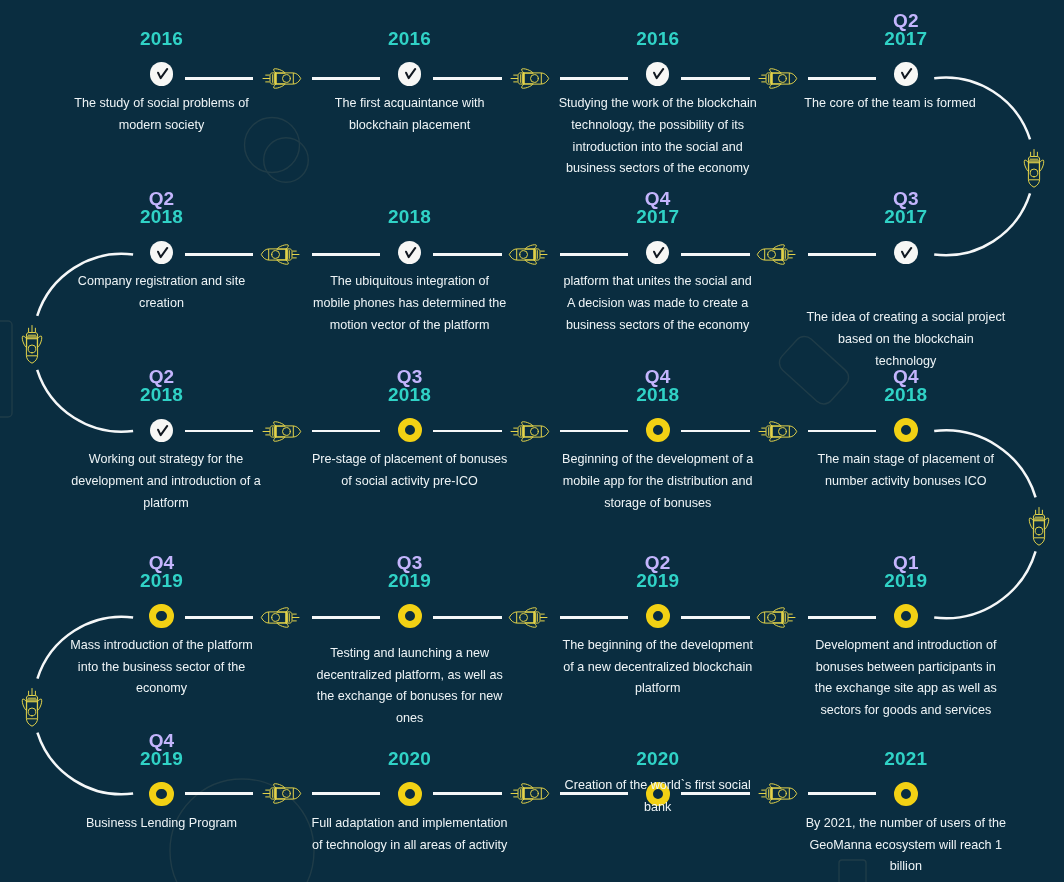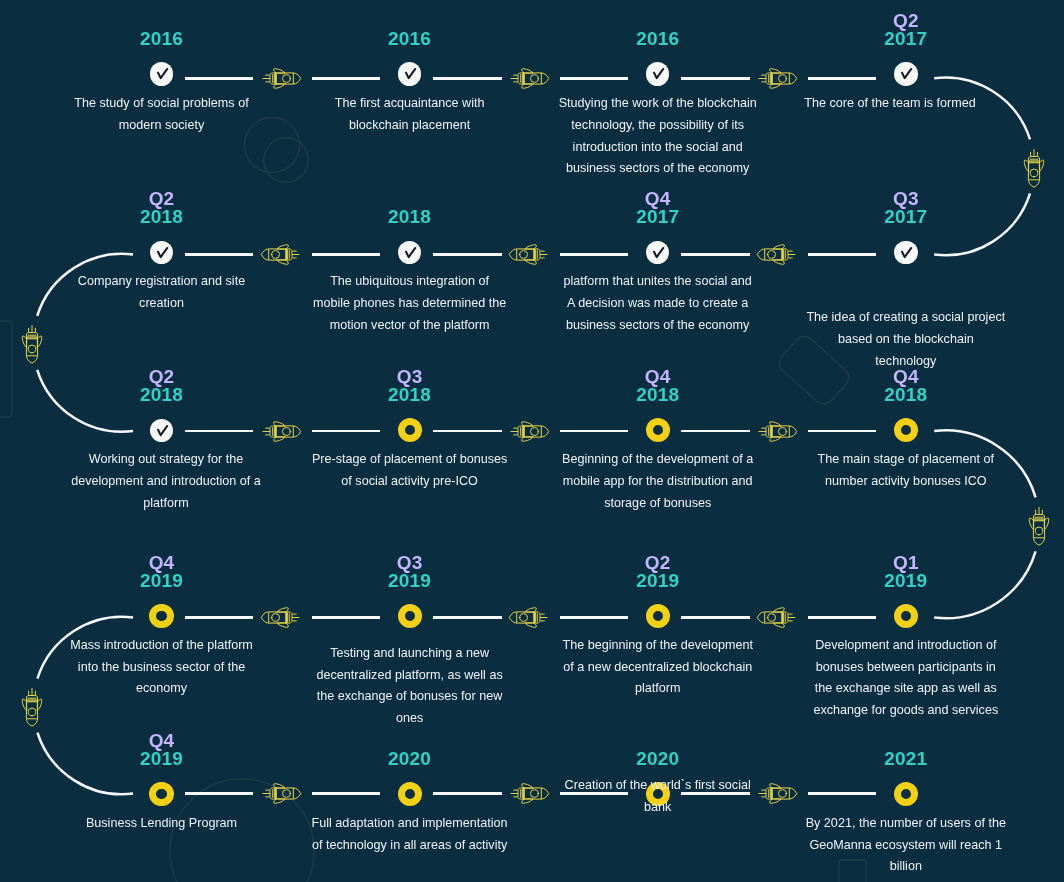--- a/index.html
+++ b/index.html
@@ -347,21 +347,21 @@
     </div>
     <div class="dates" style="left: 781.8px; top: 553.8px;">
       <span class="q">Q1</span>
       <span class="yr">2019</span>
     </div>
     <div class="marker mk-future" style="left: 893.7px; top: 603.7px;"></div>
     <div class="desc" style="left: 795.8px; top: 634.8px;">
       <div class="descline">Development and introduction of</div>
       <div class="descline">bonuses between participants in</div>
       <div class="descline">the exchange site app as well as</div>
-      <div class="descline">exchange for goods and services</div>
+      <div class="descline">sectors for goods and services</div>
     </div>
     <div class="conn" style="left: 680.8px; top: 616.15px; width: 68.9px;"></div>
     <div class="conn" style="left: 808px; top: 616.15px; width: 68px;"></div>
     <div class="rocket" style="left: 756.2px; top: 599px;"><svg viewBox="0 0 42 37" width="42" height="37" style="transform: scaleX(-1);">
 <g fill="none" stroke="#e3d34a" stroke-width="1.0" stroke-linecap="round" stroke-linejoin="round">
   <path d="M15.9 12.9 C 14.0 11.1 13.2 9.8 13.8 9.0 C 15.4 8.3 18.8 9.1 21.7 10.5 C 23.5 11.4 24.3 12.0 25.0 12.9 Z"></path>
   <path d="M15.9 24.1 C 14.0 25.9 13.2 27.2 13.8 28.0 C 15.4 28.7 18.8 27.9 21.7 26.5 C 23.5 25.6 24.3 25.0 25.0 24.1 Z"></path>
   <path d="M15.9 12.9 h17.0 c3.2 0 6.1 2.0 7.8 5.6 -1.7 3.6 -4.6 5.6 -7.8 5.6 h-17.0 z"></path>
   <path d="M15.9 12.9 h-3.4 c-1.4 0 -2.5 1.1 -2.5 2.5 v6.2 c0 1.4 1.1 2.5 2.5 2.5 h3.4 z"></path>
   <path d="M33.3 13.4 v10.2"></path>

